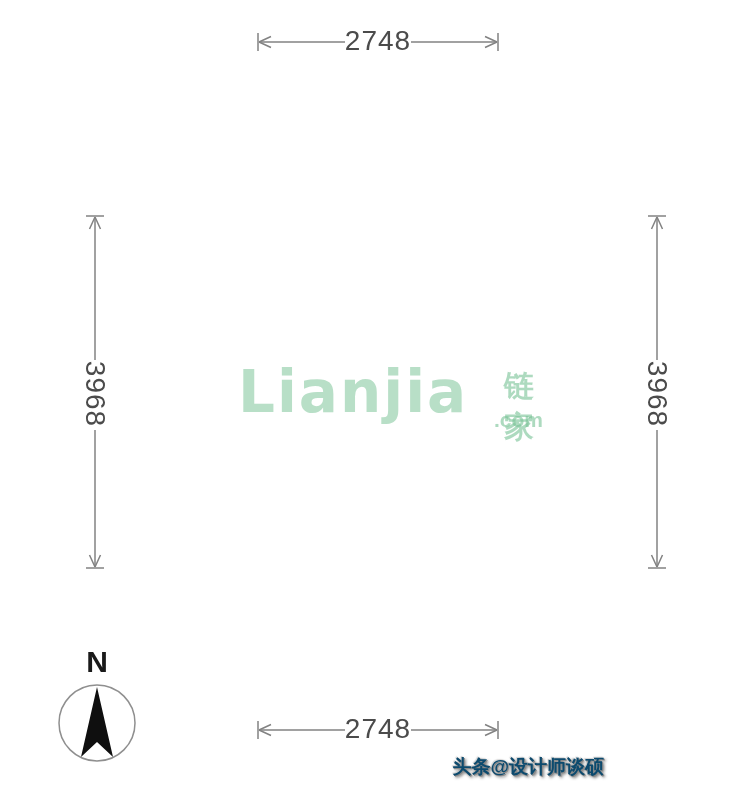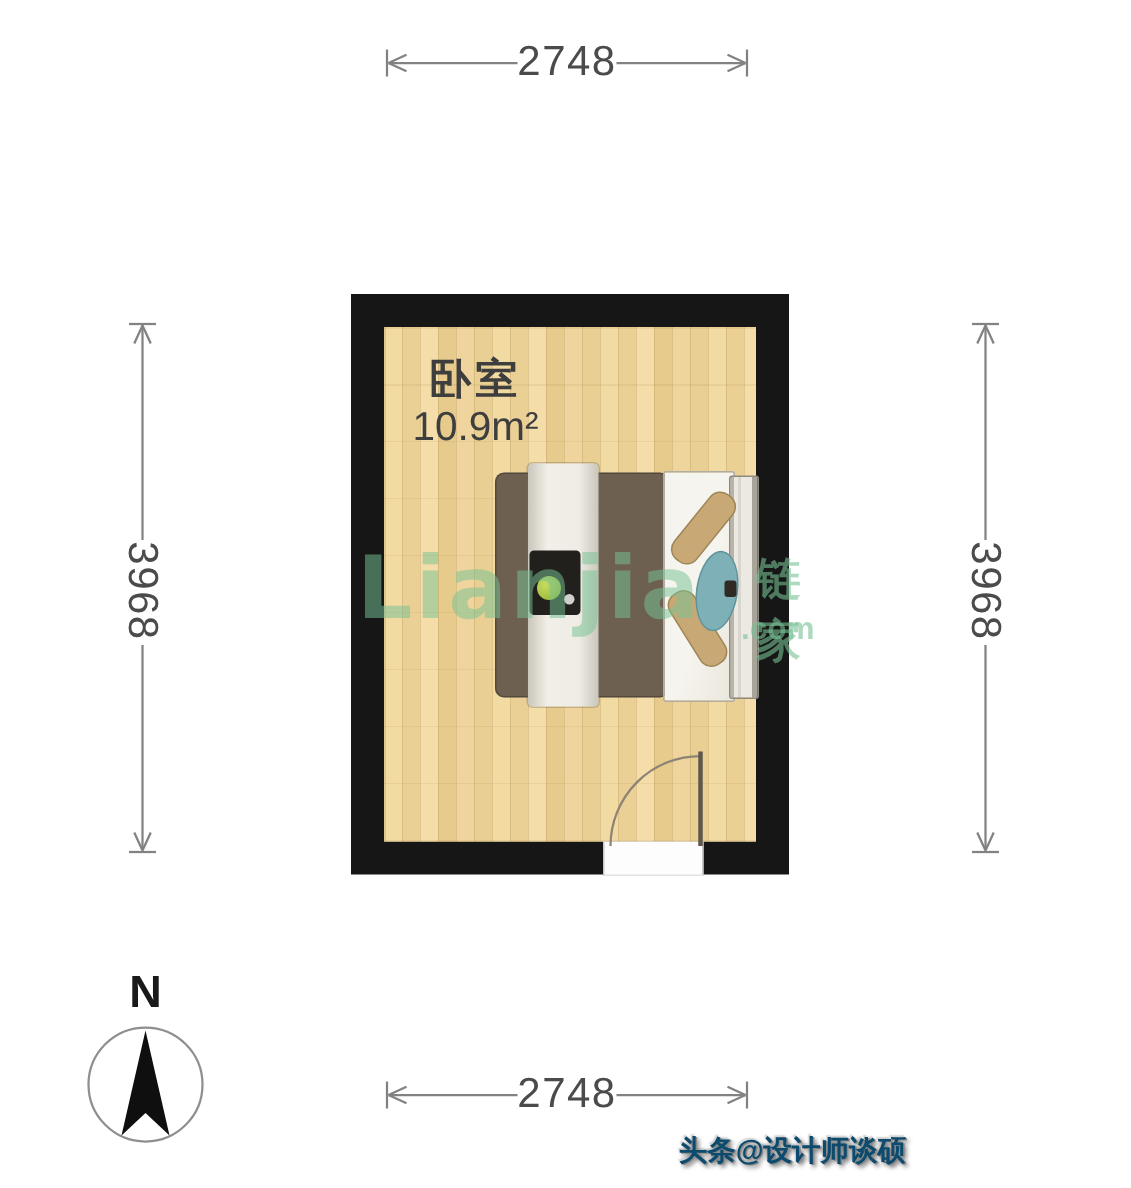--- a/index.html
+++ b/index.html
@@ -115,46 +115,20 @@
     </g>
   </svg>
 
   <div class="dim-label" style="left:378px;top:41px;">2748</div>
   <div class="dim-label" style="left:378px;top:729px;">2748</div>
   <div class="dim-label vert" style="left:95px;top:394px;">3968</div>
   <div class="dim-label vert" style="left:657px;top:394px;">3968</div>
 
   <div class="compass-n">N</div>
 
-  <div class="plan">
-    <div class="floor"></div>
-    <div class="door-gap"></div>
-    <svg class="door-svg" width="292" height="387" viewBox="0 0 292 387">
-      <path d="M233 308 A60 60 0 0 0 173 368" stroke="#8d8475" stroke-width="1.5" fill="none"></path>
-      <path d="M233 305 V368" stroke="#5f574b" stroke-width="3" fill="none"></path>
-    </svg>
-
-    <div class="room-name">卧室</div>
-    <div class="room-area">10.9m²</div>
-
-    <div class="bed">
-      <div class="blanket"></div>
-      <div class="runner"></div>
-      <div class="tray">
-        <div class="dot-green"></div>
-        <div class="dot-white"></div>
-      </div>
-      <div class="mattress"></div>
-      <div class="headboard"></div>
-      <div class="pillow up"></div>
-      <div class="pillow low"></div>
-      <div class="cushion"></div>
-      <div class="knob"></div>
-    </div>
-  </div>
 
   <div class="watermark">
     <div class="wm-main">Lianjia</div>
     <div class="wm-cn">链家</div>
     <div class="wm-com">.com</div>
   </div>
 
   <div class="credit">头条@设计师谈硕</div>
 
 </div>

